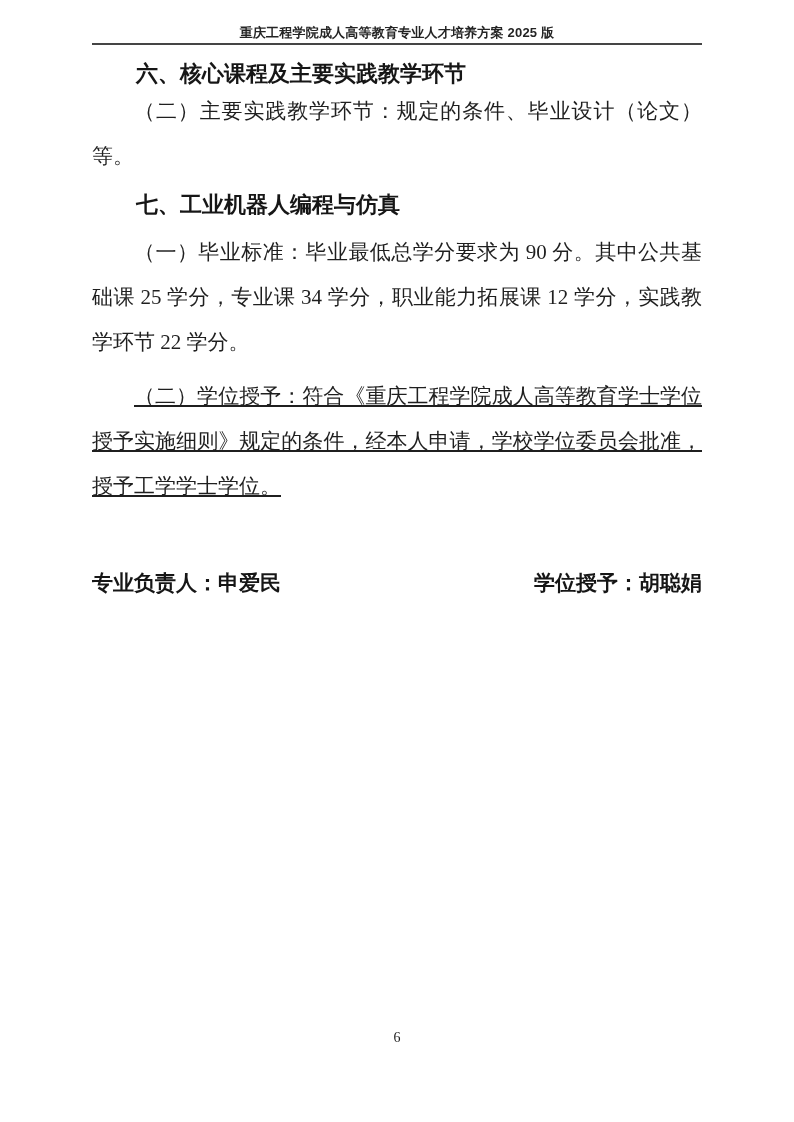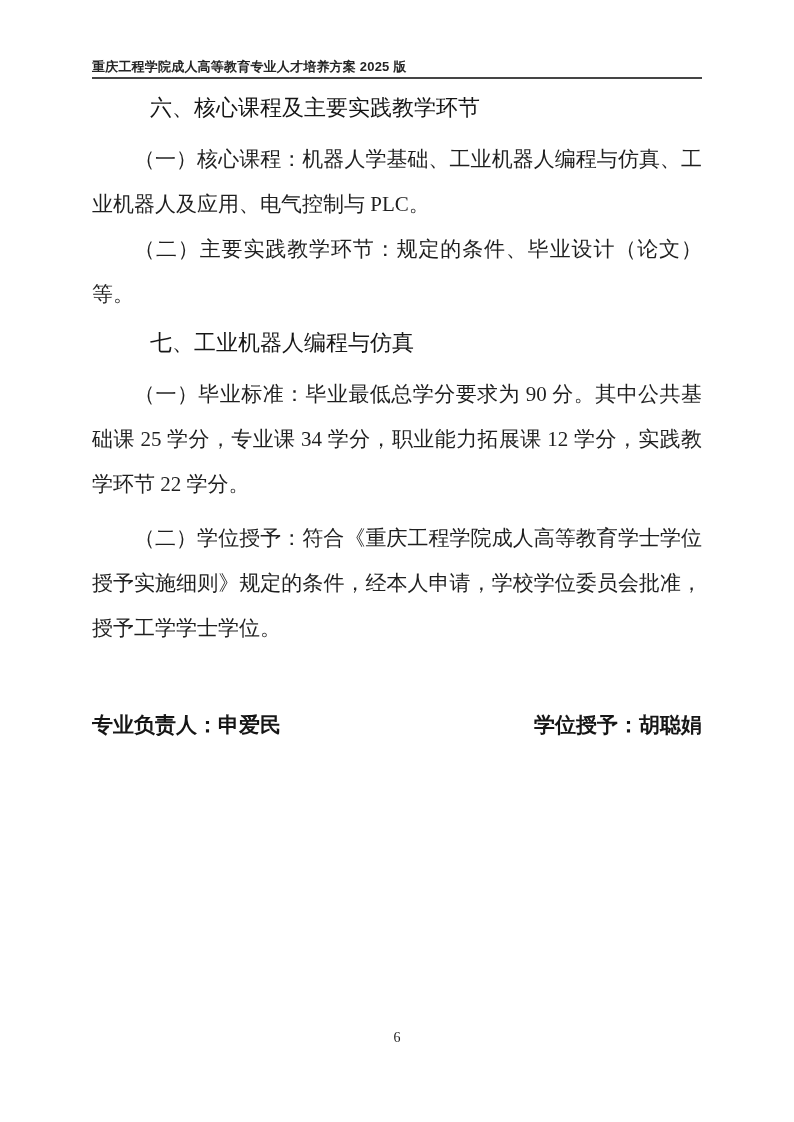--- a/index.html
+++ b/index.html
@@ -11,63 +11,63 @@
     position: relative;
     width: 794px;
     height: 1122px;
     margin: 0 auto;
     background: #ffffff;
     color: #1f1f1f;
     font-family: "Liberation Serif", "DejaVu Serif", serif;
     overflow: hidden;
   }
   .header {
-    margin: 58px 92px 0 92px;
-    text-align: left;
+    margin: 24px 92px 0 92px;
+    text-align: center;
   }
   .header-title {
     font-family: "Liberation Sans", "DejaVu Sans", sans-serif;
     font-weight: 700;
     font-size: 13px;
     line-height: 17px;
     color: #242424;
     letter-spacing: 0.2px;
   }
   .header-rule {
     margin: 2px 92px 0 92px;
     border: none;
     border-top: 2px solid #454545;
     height: 0;
   }
   .content {
     margin: 0 92px;
   }
   .section-heading {
     font-family: "Liberation Sans", "DejaVu Sans", sans-serif;
-    font-weight: 400;
+    font-weight: 700;
     font-size: 22px;
     line-height: 30px;
     color: #161616;
     text-indent: 2em;
-    margin: 14px;
+    margin: 0;
   }
   .heading-six { margin-top: 14px; }
   .heading-seven { margin-top: 11px; }
   .body-para {
     font-size: 21px;
     line-height: 45px;
     text-align: justify;
     text-indent: 2em;
     color: #1f1f1f;
     margin: 0;
   }
   .para-1 { margin-top: 12px; }
   .para-2 { margin-top: 0; }
   .para-3 { margin-top: 10px; }
-  .para-4 { margin-top: 9px; }
+  .para-4 { margin-top: 9px; text-decoration: underline; }
   .signature-line {
     margin-top: 51px;
     display: flex;
     justify-content: space-between;
     font-family: "Liberation Sans", "DejaVu Sans", sans-serif;
     font-weight: 700;
     font-size: 21px;
     line-height: 45px;
     color: #161616;
     text-align: center;
@@ -92,21 +92,20 @@
 
   <div class="header">
     <div class="header-title">重庆工程学院成人高等教育专业人才培养方案 2025 版</div>
   </div>
   <hr class="header-rule">
 
   <main class="content">
 
     <h2 class="section-heading heading-six">六、核心课程及主要实践教学环节</h2>
 
-    <p class="body-para para-1">（一）核心课程：机器人学基础、工业机器人编程与仿真、工业机器人及应用、电气控制与 PLC。</p>
 
     <p class="body-para para-2">（二）主要实践教学环节：规定的条件、毕业设计（论文）等。</p>
 
     <h2 class="section-heading heading-seven">七、工业机器人编程与仿真</h2>
 
     <p class="body-para para-3">（一）毕业标准：毕业最低总学分要求为 90 分。其中公共基础课 25 学分，专业课 34 学分，职业能力拓展课 12 学分，实践教学环节 22 学分。</p>
 
     <p class="body-para para-4">（二）学位授予：符合《重庆工程学院成人高等教育学士学位授予实施细则》规定的条件，经本人申请，学校学位委员会批准，授予工学学士学位。</p>
 
     <div class="signature-line">

